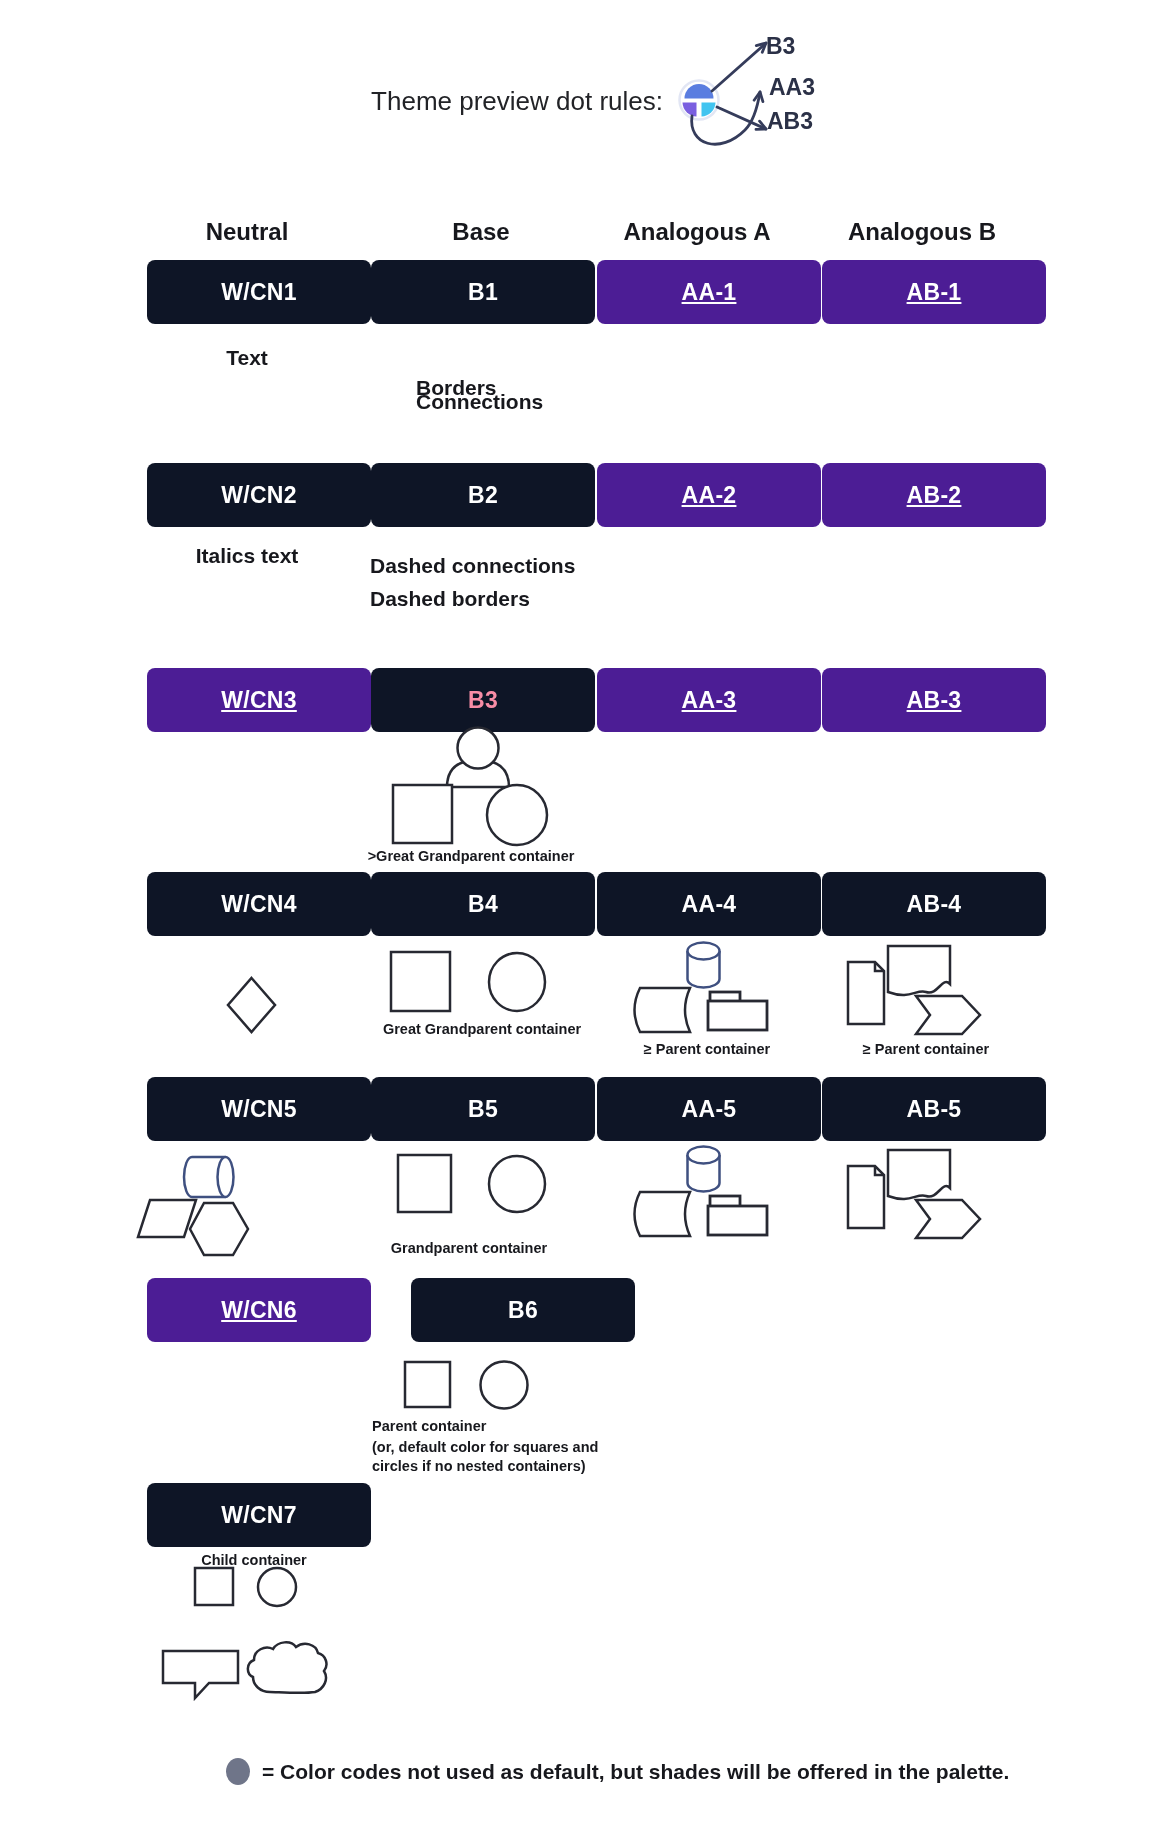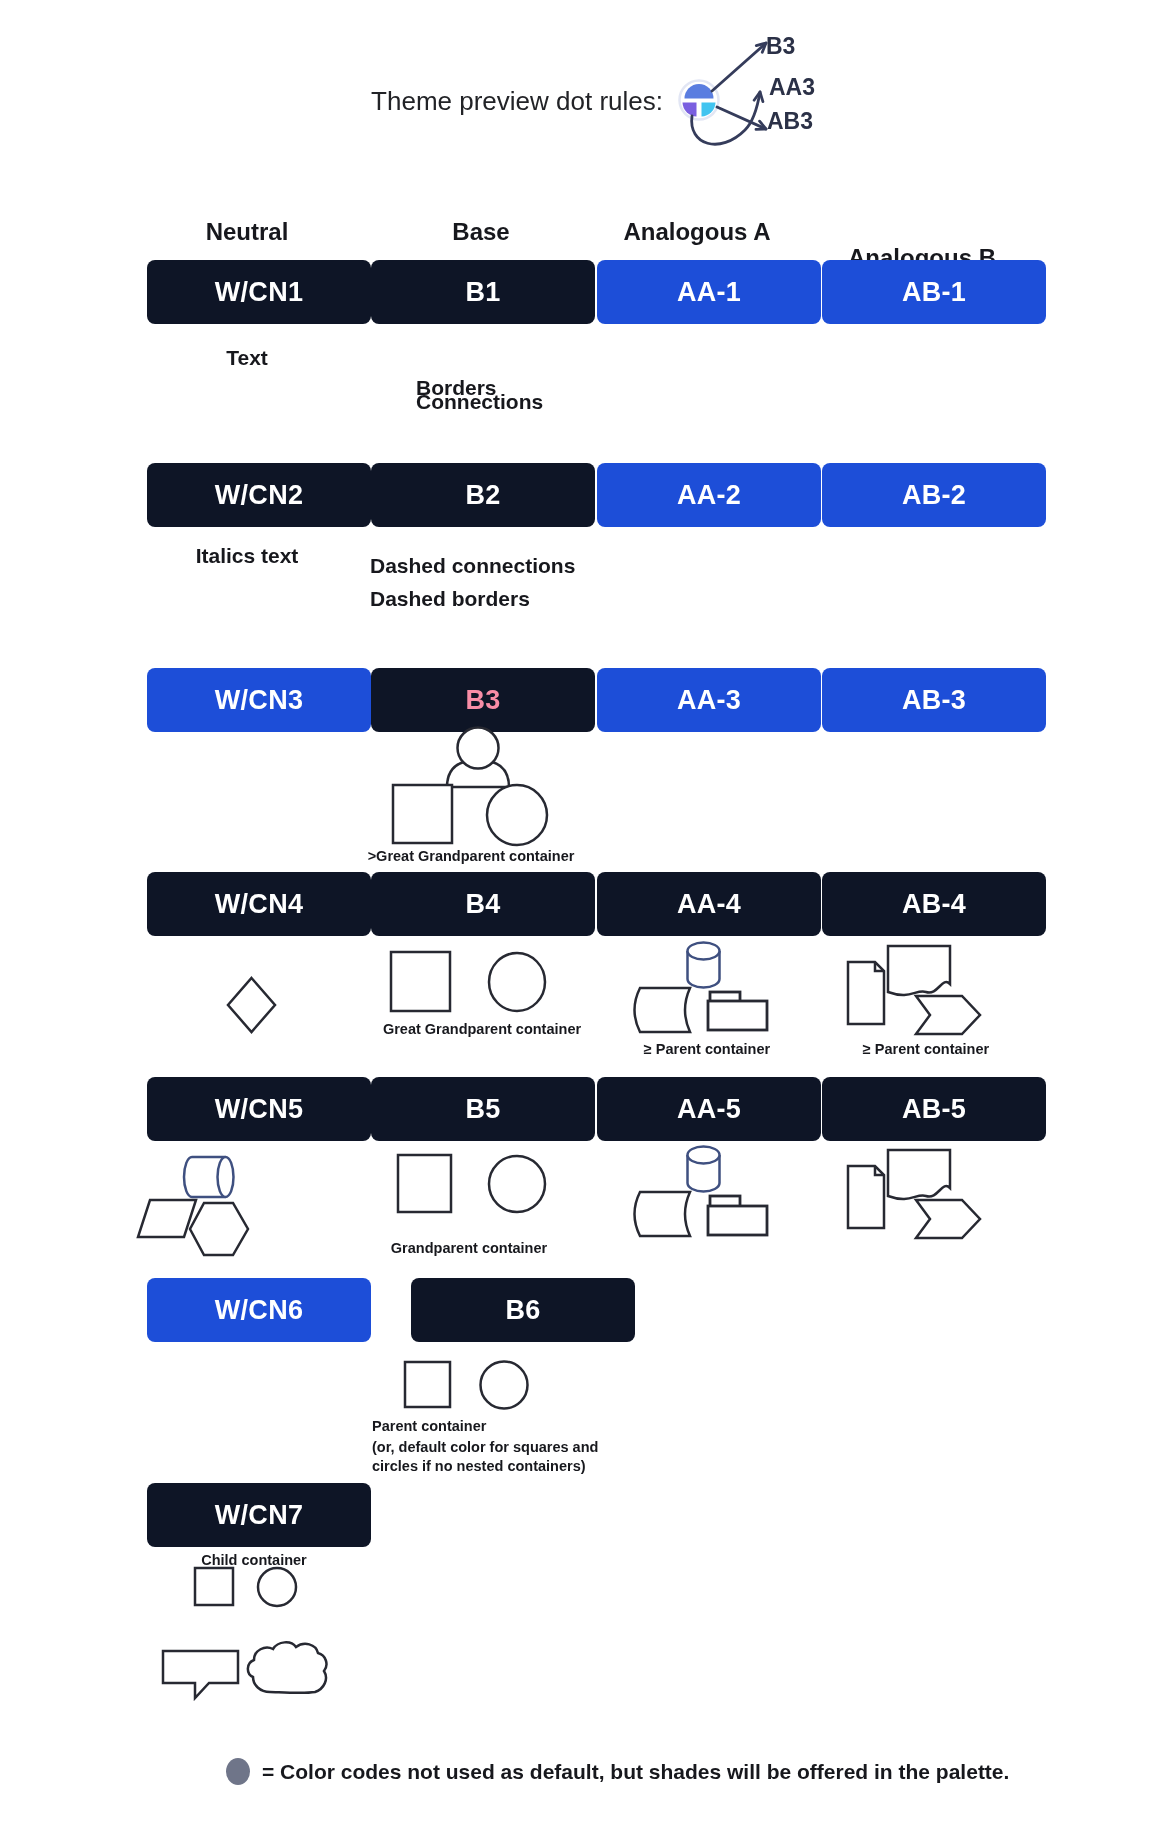--- a/index.html
+++ b/index.html
@@ -13,24 +13,24 @@
   }
   .dot-label{
     font-size:23px;font-weight:700;color:#2b3147;line-height:26px;
   }
   .hdr{
     width:200px;text-align:center;font-size:24px;font-weight:700;color:#17181d;
   }
   .swatch{
     position:absolute;width:224px;height:64px;border-radius:8px;
     display:flex;align-items:center;justify-content:center;
-    font-size:27px;font-weight:700;color:#ffffff;letter-spacing:.3px;
+    font-size:23px;font-weight:700;color:#ffffff;letter-spacing:.3px;
   }
   .swatch.dark{background:#0e1526;}
-  .swatch.gray{background:#1d4ed8;}
+  .swatch.gray{background:#4c1d95;text-decoration:underline;}
   .swatch.pink{color:#f88da6;}
   .note{
     position:absolute;font-weight:700;color:#17181d;font-size:21px;line-height:26px;
   }
   .note.center{width:200px;text-align:center;}
   .cap{
     position:absolute;font-weight:700;color:#17181d;font-size:14.5px;line-height:19px;
   }
   .cap.center{text-align:center;}
   .footnote-dot{
@@ -66,21 +66,21 @@
     <path class="arrow" d="M42,101 C38,130 70,140 95,115 C103,107 107,95 110,77"></path>
     <path class="arrow" d="M112.9,86.6 L110,77 L104.1,85.2"></path>
   </svg>
   <div class="abs dot-label" style="left:766px;top:33px;">B3</div>
   <div class="abs dot-label" style="left:769px;top:74px;">AA3</div>
   <div class="abs dot-label" style="left:767px;top:108px;">AB3</div>
 
   <div class="abs hdr" style="left:147px;top:218px;">Neutral</div>
   <div class="abs hdr" style="left:381px;top:218px;">Base</div>
   <div class="abs hdr" style="left:597px;top:218px;">Analogous A</div>
-  <div class="abs hdr" style="left:822px;top:218px;margin-top:26px;">Analogous B</div>
+  <div class="abs hdr" style="left:822px;top:218px;">Analogous B</div>
 
   <div class="swatch dark" style="left:147px;top:260px;">W/CN1</div>
   <div class="swatch dark" style="left:371px;top:260px;">B1</div>
   <div class="swatch gray" style="left:597px;top:260px;">AA-1</div>
   <div class="swatch gray" style="left:822px;top:260px;">AB-1</div>
   <div class="note center" style="left:147px;top:345px;">Text</div>
   <div class="note" style="left:416px;top:342px;margin-top:47px;">Connections</div>
   <div class="note" style="left:416px;top:375px;">Borders</div>
 
   <div class="swatch dark" style="left:147px;top:463px;">W/CN2</div>

